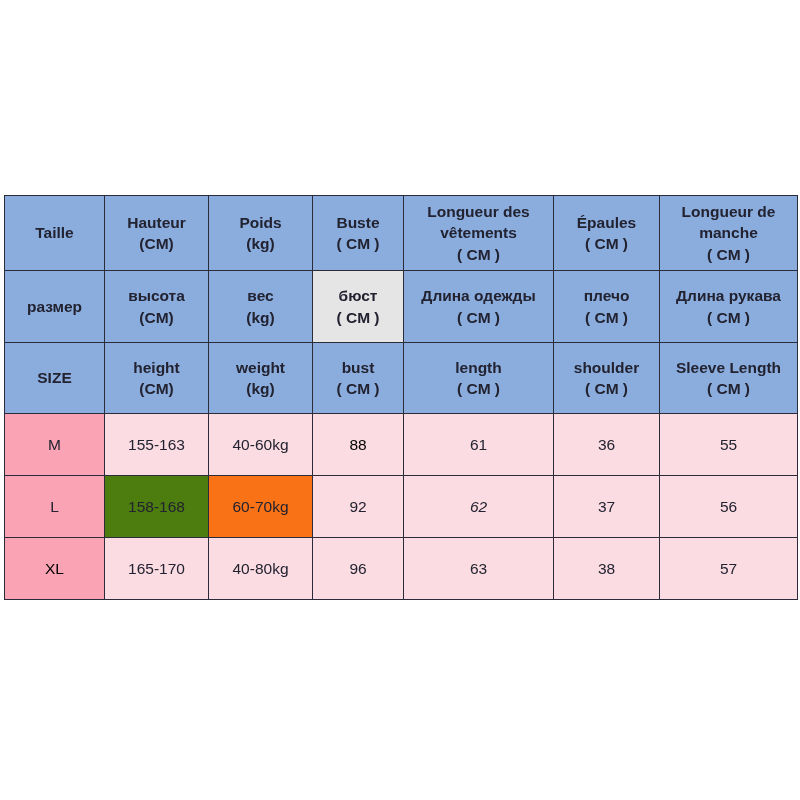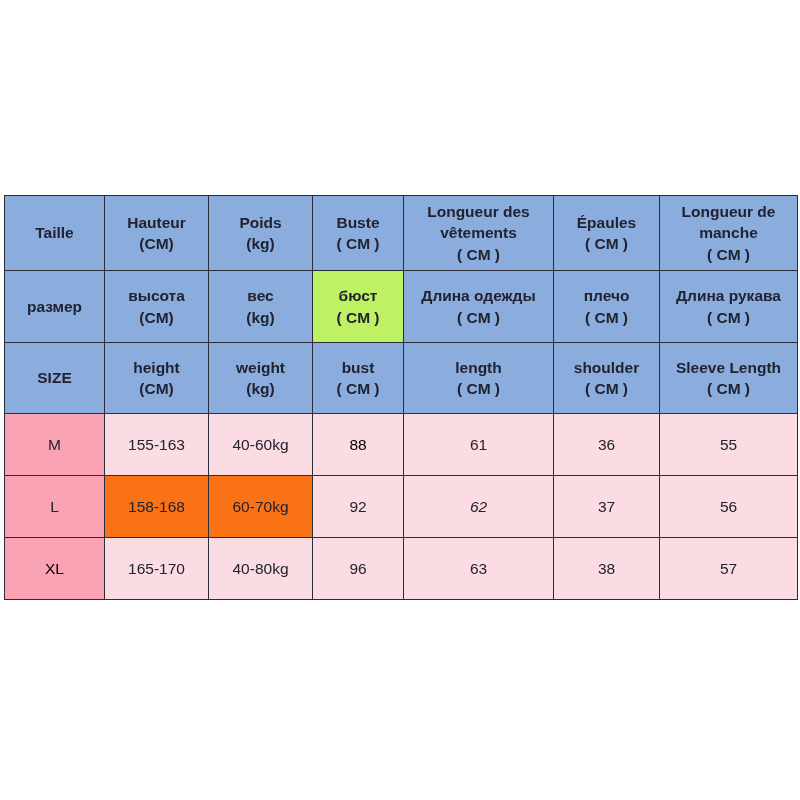--- a/index.html
+++ b/index.html
@@ -126,21 +126,21 @@
           <span class="unit"></span>
         </td>
         <td style="background: rgb(138, 173, 222); border-color: rgb(43, 43, 58); color: rgb(34, 34, 48);">
           <span>высота</span>
           <span class="unit">(CM)</span>
         </td>
         <td style="background: rgb(138, 173, 222); border-color: rgb(43, 43, 58); color: rgb(34, 34, 48);">
           <span>вес</span>
           <span class="unit">(kg)</span>
         </td>
-        <td style="background: #bef264; border-color: rgb(43, 43, 58); color: rgb(34, 34, 48);">
+        <td style="background: #e5e5e5; border-color: rgb(43, 43, 58); color: rgb(34, 34, 48);">
           <span>бюст</span>
           <span class="unit">( CM )</span>
         </td>
         <td style="background: rgb(138, 173, 222); border-color: rgb(43, 43, 58); color: rgb(34, 34, 48);">
           <span>Длина одежды</span>
           <span class="unit">( CM )</span>
         </td>
         <td style="background: rgb(138, 173, 222); border-color: rgb(43, 43, 58); color: rgb(34, 34, 48);">
           <span>плечо</span>
           <span class="unit">( CM )</span>
@@ -187,21 +187,21 @@
         <td style="background: rgb(251, 220, 226); border-color: rgb(43, 43, 58); color: rgb(34, 34, 48);">155-163</td>
         <td style="background: rgb(251, 220, 226); border-color: rgb(43, 43, 58); color: rgb(34, 34, 48);">40-60kg</td>
         <td style="background: rgb(251, 220, 226); border-color: rgb(43, 43, 58); color: #000000;">88</td>
         <td style="background: rgb(251, 220, 226); border-color: rgb(43, 43, 58); color: rgb(34, 34, 48);">61</td>
         <td style="background: rgb(251, 220, 226); border-color: rgb(43, 43, 58); color: rgb(34, 34, 48); text-align: center;">36</td>
         <td style="background: rgb(251, 220, 226); border-color: rgb(43, 43, 58); color: rgb(34, 34, 48);">55</td>
       </tr>
 
       <tr class="data-row">
         <td class="size-cell" style="background: rgb(249, 163, 180); border-color: rgb(43, 43, 58); color: rgb(34, 34, 48);">L</td>
-        <td style="background: #f97316; border-color: rgb(43, 43, 58); color: rgb(34, 34, 48);">158-168</td>
+        <td style="background: #4d7c0f; border-color: rgb(43, 43, 58); color: rgb(34, 34, 48);">158-168</td>
         <td style="background: #f97316; border-color: rgb(43, 43, 58); color: rgb(34, 34, 48);">60-70kg</td>
         <td style="background: rgb(251, 220, 226); border-color: rgb(43, 43, 58); color: rgb(34, 34, 48);">92</td>
         <td style="background: rgb(251, 220, 226); border-color: rgb(43, 43, 58); color: rgb(34, 34, 48); font-style: italic;">62</td>
         <td style="background: rgb(251, 220, 226); border-color: rgb(43, 43, 58); color: rgb(34, 34, 48);">37</td>
         <td style="background: rgb(251, 220, 226); border-color: rgb(43, 43, 58); color: rgb(34, 34, 48);">56</td>
       </tr>
 
       <tr class="data-row">
         <td class="size-cell" style="background: rgb(249, 163, 180); border-color: rgb(43, 43, 58); color: #000000;">XL</td>
         <td style="background: rgb(251, 220, 226); border-color: rgb(43, 43, 58); color: rgb(34, 34, 48);">165-170</td>

